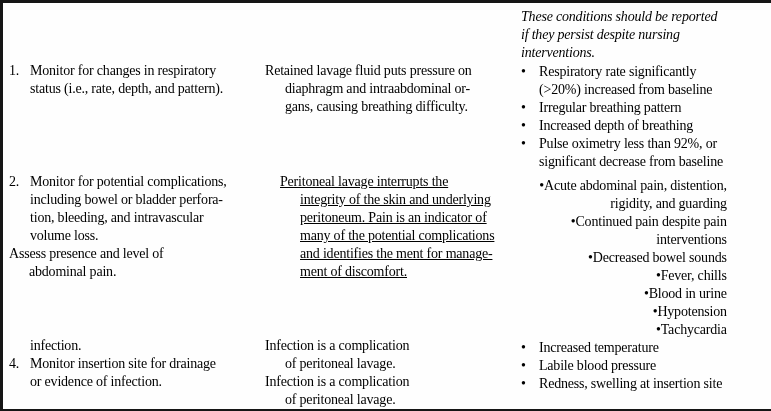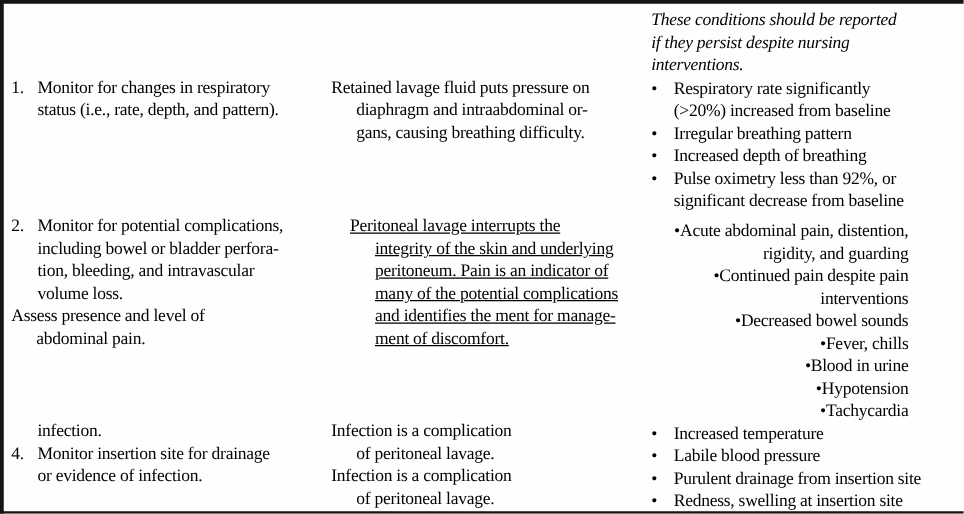--- a/index.html
+++ b/index.html
@@ -110,17 +110,16 @@
   <div class="blk c2 p-c2c">
     <div class="line">Infection is a complication</div>
     <div class="line cont">of peritoneal lavage.</div>
     <div class="line">Infection is a complication</div>
     <div class="line cont">of peritoneal lavage.</div>
   </div>
 
   <div class="blk c3 p-c3c">
     <div class="line"><span class="blt">•</span><span>Increased temperature</span></div>
     <div class="line"><span class="blt">•</span><span>Labile blood pressure</span></div>
-    <div class="line"><span class="blt">•</span><span>Purulent drainage from insertion site</span></div>
     <div class="line"><span class="blt">•</span><span>Redness, swelling at insertion site</span></div>
   </div>
 
 </div>
 
 </body></html>

